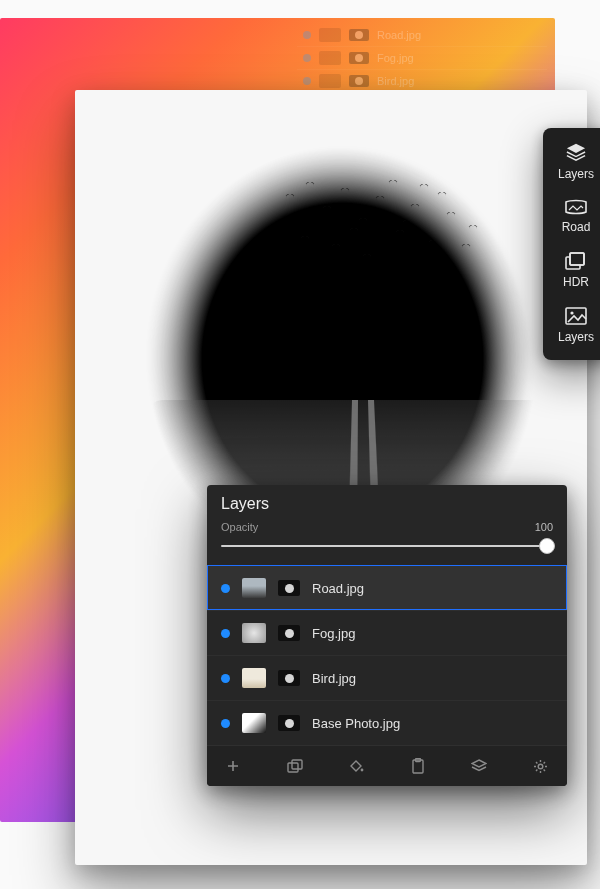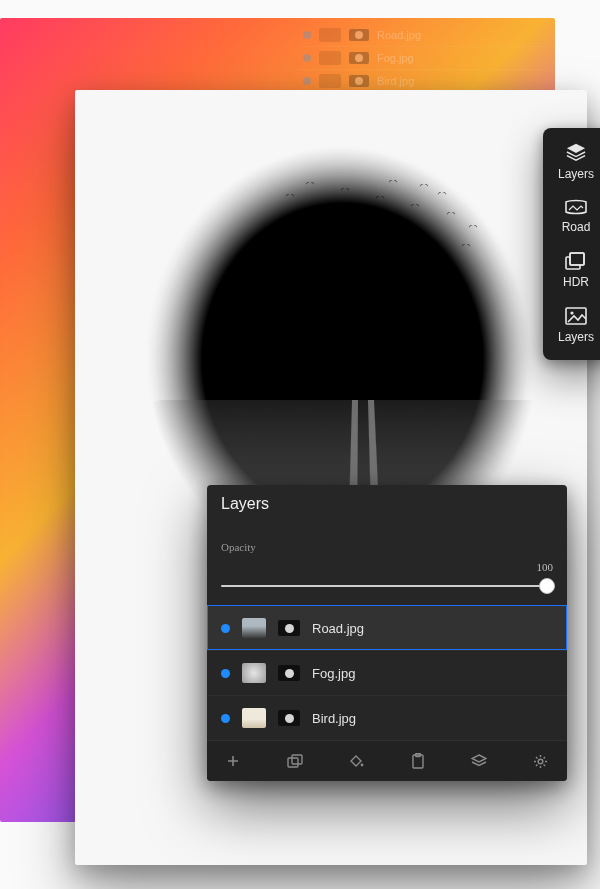--- a/index.html
+++ b/index.html
@@ -197,26 +197,24 @@
     font-size: 16px;
     font-weight: 400;
     color: #efefef;
   }
   .lp-opacity-row{
     display:flex; align-items:center;
     padding: 4px 14px 2px 14px;
     font-size: 11px;
     color: #9a9a9a;
     gap: 8px;
-    font-family: Liberation Serif, serif;
   }
   .lp-op-val{
     margin-left:auto;
     color:#bcbcbc;
-    margin-top:40px;
   }
   .lp-slider{
     position:relative;
     margin: 2px 14px 10px 14px;
     height: 18px;
   }
   .lp-track{
     position:absolute; left:0; right:0; top:50%;
     height:2px; background:#cfcfcf; transform:translateY(-50%);
     border-radius:2px;
@@ -411,20 +409,26 @@
       <span class="lr-name">Fog.jpg</span>
     </div>
 
     <div class="layer-row">
       <span class="lr-dot"></span>
       <span class="lr-thumb" style="background:linear-gradient(180deg,#efe9dc 55%,#cfc2a8)"></span>
       <span class="lr-mask"></span>
       <span class="lr-name">Bird.jpg</span>
     </div>
 
+    <div class="layer-row">
+      <span class="lr-dot"></span>
+      <span class="lr-thumb" style="background:linear-gradient(135deg,#fff 40%,#111)"></span>
+      <span class="lr-mask"></span>
+      <span class="lr-name">Base Photo.jpg</span>
+    </div>
 
   </div>
 
   <div class="lp-footer">
     <span class="fbtn">
       <svg width="14" height="14" viewBox="0 0 14 14" stroke="#8a8a8a" stroke-width="1.6">
           <line x1="7" y1="2" x2="7" y2="12"></line>
           <line x1="2" y1="7" x2="12" y2="7"></line>
         </svg>
     </span>

